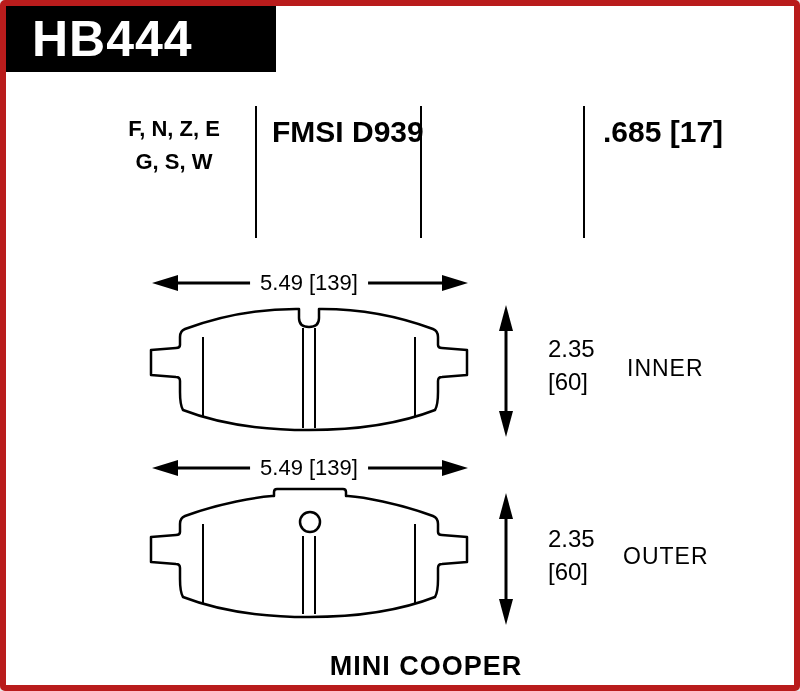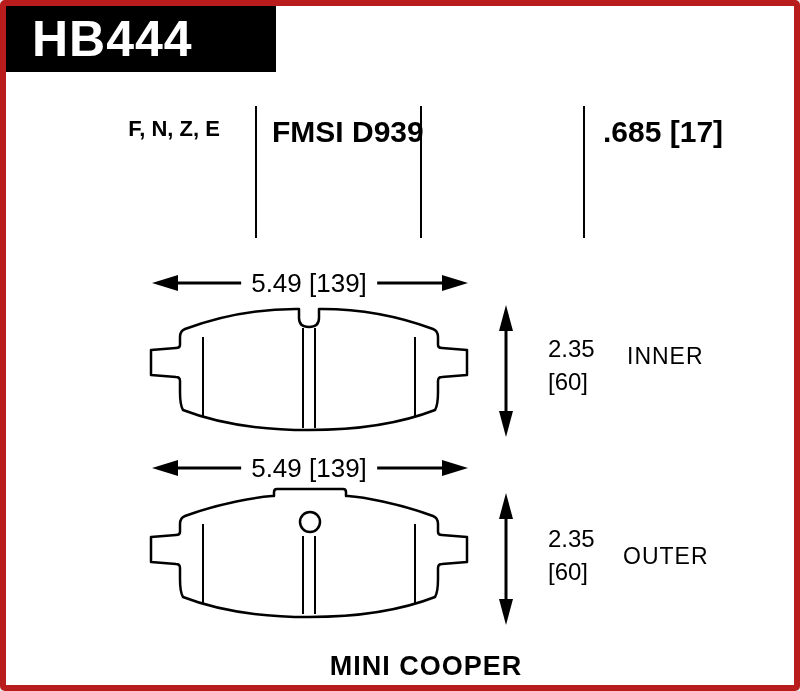--- a/index.html
+++ b/index.html
@@ -24,21 +24,21 @@
     color:#fff;font-size:50px;font-weight:700;
     padding-left:26px;letter-spacing:1px;line-height:1;
   }
   .compounds{
     left:98px;top:106px;width:140px;
     text-align:center;font-size:22px;font-weight:700;line-height:33px;
   }
   .fmsi{left:266px;top:109px;font-size:30px;font-weight:700;}
   .thickness{left:583px;top:109px;font-size:30px;font-weight:700;margin-left:14px;}
   .dim-width{
-    font-size:26px;background:#fff;padding:0 10px;white-space:nowrap;
+    font-size:22px;background:#fff;padding:0 10px;white-space:nowrap;
     transform:translate(-50%,-50%);
   }
   .dim-height{font-size:24px;white-space:nowrap;}
   .pad-label{font-size:23px;letter-spacing:1px;}
   .vehicle{
     left:420px;top:645px;transform:translateX(-50%);
     font-size:27px;font-weight:700;letter-spacing:1px;white-space:nowrap;
   }
   svg{position:absolute;left:0;top:0;}
   .ink{stroke:#000;fill:none;}
@@ -136,28 +136,29 @@
       <polygon points="500,619 493,593 507,593" fill="#000"></polygon>
     </g>
   </svg>
 
   <div class="abs part-box">
     <span class="part-number">HB444</span>
   </div>
 
   <div class="abs compounds">
     <div>F, N, Z, E</div>
+    <div>G, S, W</div>
   </div>
   <div class="abs fmsi">FMSI D939</div>
   <div class="abs thickness">.685 [17]</div>
 
   <div class="abs dim-width" style="left:303px;top:277px;">5.49 [139]</div>
   <div class="abs dim-height" style="left:542px;top:329px;">2.35</div>
   <div class="abs dim-height" style="left:542px;top:362px;">[60]</div>
-  <div class="abs pad-label" style="left:621px;top:337px;">INNER</div>
+  <div class="abs pad-label" style="left:621px;top:349px;">INNER</div>
 
   <div class="abs dim-width" style="left:303px;top:462px;">5.49 [139]</div>
   <div class="abs dim-height" style="left:542px;top:519px;">2.35</div>
   <div class="abs dim-height" style="left:542px;top:552px;">[60]</div>
   <div class="abs pad-label" style="left:617px;top:537px;">OUTER</div>
 
   <div class="abs vehicle">MINI COOPER</div>
 
 </div>
 

